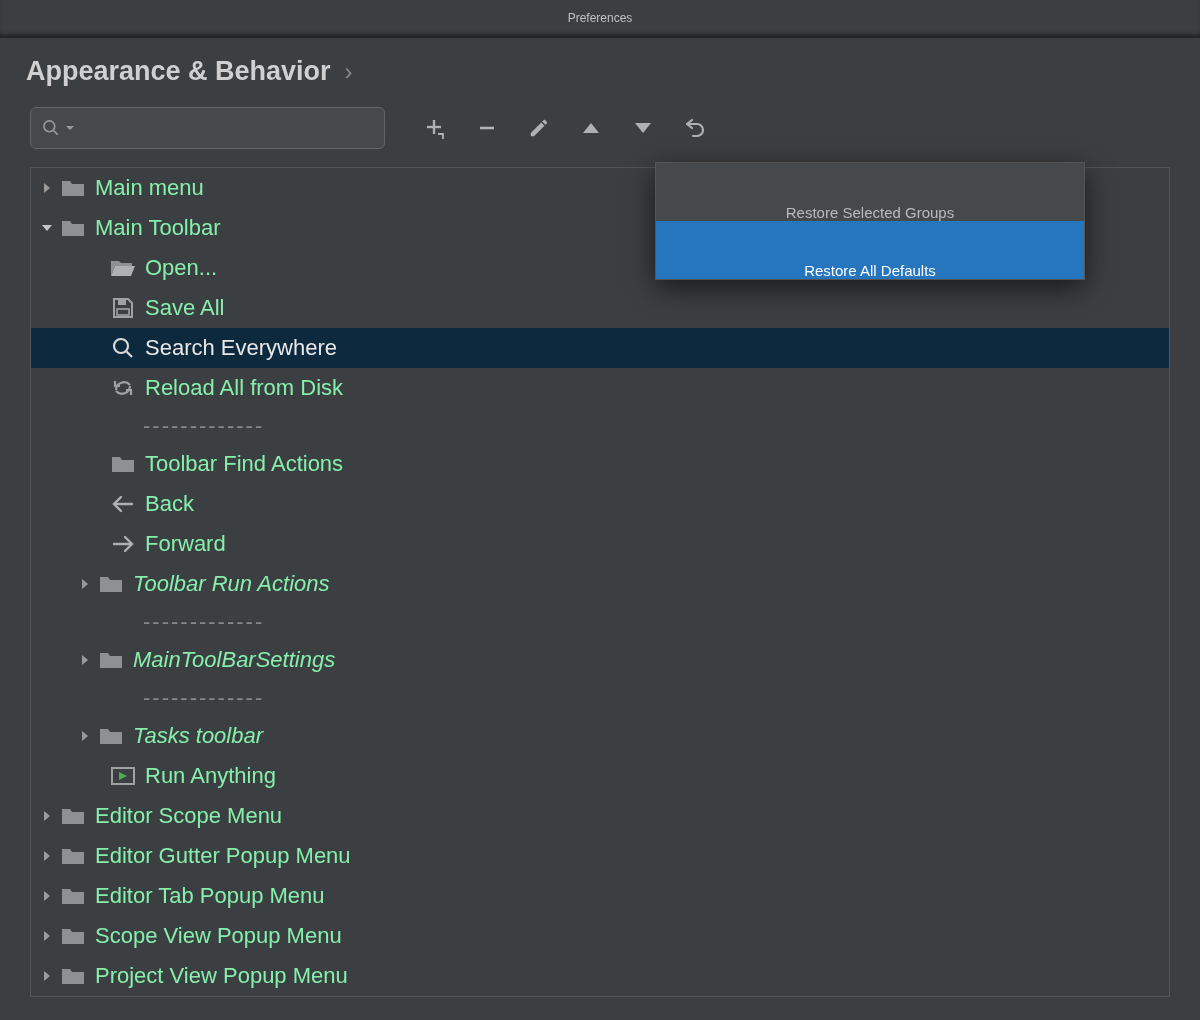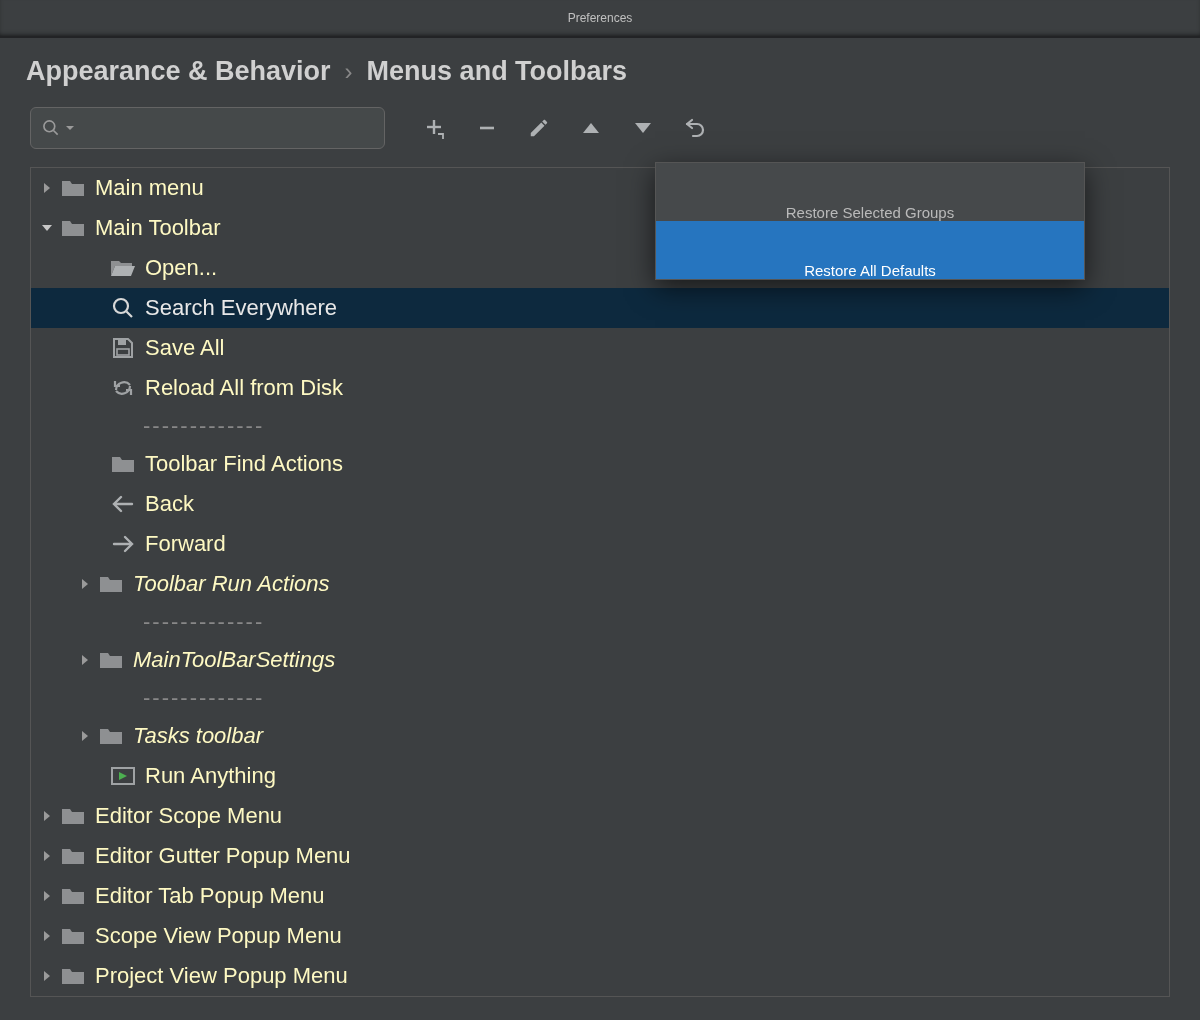--- a/index.html
+++ b/index.html
@@ -57,21 +57,21 @@
   margin:4px 30px 0 30px;
   border:1px solid #555;
   height:830px;
   overflow:hidden;
   background:#3c3f41;
 }
 .tree-row {
   height:40px;
   display:flex; align-items:center;
   font-size:22px;
-  color:#fef9c3;
+  color:#86efac;
   white-space:nowrap;
 }
 .tree-row.selected { background:#0d293e; color:#e8e8e8; }
 .tree-row .arrow {
   width:24px; height:24px;
   display:flex; align-items:center; justify-content:center;
   flex-shrink:0;
 }
 .tree-row .icon {
   width:28px; height:28px; display:flex; align-items:center; justify-content:center;
@@ -105,21 +105,20 @@
 </head>
 <body>
 
 <div class="titlebar">
   <span>Preferences</span>
 </div>
 
 <div class="breadcrumb">
   <span class="bc-strong">Appearance &amp; Behavior</span>
   <span class="bc-sep">›</span>
-  <span class="bc-strong">Menus and Toolbars</span>
 </div>
 
 <div class="toolbar-row">
   <div class="search-box">
     <svg width="20" height="20" viewBox="0 0 24 24" fill="none" stroke="#9a9a9a" stroke-width="2">
         <circle cx="10" cy="10" r="6.5"></circle>
         <line x1="15" y1="15" x2="20" y2="20"></line>
       </svg>
     <svg width="10" height="10" viewBox="0 0 10 10">
         <path d="M1 3 L5 7 L9 3" fill="#9a9a9a"></path>
@@ -195,39 +194,39 @@
   <div class="tree-row indent-2">
     <span class="icon">
         <svg width="26" height="20" viewBox="0 0 26 20">
           <path d="M1 3 L9 3 L11 5 L22 5 L22 8 L5 8 L1 18 Z" fill="#8e9092"></path>
           <path d="M5 8 L25 8 L21 18 L1 18 Z" fill="#aeb1b3"></path>
         </svg>
       </span>
     <span class="row-label">Open...</span>
   </div>
 
-  <div class="tree-row indent-2 selected">
-    <span class="icon">
-        <svg width="24" height="24" viewBox="0 0 24 24" fill="none" stroke="#d8d8d8" stroke-width="2.2">
-          <circle cx="10" cy="10" r="7"></circle>
-          <line x1="15.5" y1="15.5" x2="21" y2="21"></line>
-        </svg>
-      </span>
-    <span class="row-label">Search Everywhere</span>
-  </div>
-
   <div class="tree-row indent-2">
     <span class="icon">
         <svg width="22" height="22" viewBox="0 0 22 22">
           <path d="M2 2 L16 2 L20 6 L20 20 L2 20 Z" fill="none" stroke="#9fa2a4" stroke-width="2"></path>
           <rect x="6" y="3" width="8" height="5" fill="#9fa2a4"></rect>
           <rect x="5" y="12" width="12" height="6" fill="none" stroke="#9fa2a4" stroke-width="1.6"></rect>
         </svg>
       </span>
     <span class="row-label">Save All</span>
+  </div>
+
+  <div class="tree-row indent-2 selected">
+    <span class="icon">
+        <svg width="24" height="24" viewBox="0 0 24 24" fill="none" stroke="#d8d8d8" stroke-width="2.2">
+          <circle cx="10" cy="10" r="7"></circle>
+          <line x1="15.5" y1="15.5" x2="21" y2="21"></line>
+        </svg>
+      </span>
+    <span class="row-label">Search Everywhere</span>
   </div>
 
   <div class="tree-row indent-2">
     <span class="icon">
         <svg width="24" height="24" viewBox="0 0 24 24" fill="none" stroke="#9fa2a4" stroke-width="2.2">
           <path d="M4 5 L4 10 L9 10"></path>
           <path d="M20 19 L20 14 L15 14"></path>
           <path d="M5 14 A8 8 0 0 1 19 9"></path>
           <path d="M19 10 A8 8 0 0 1 5 15"></path>
         </svg>

